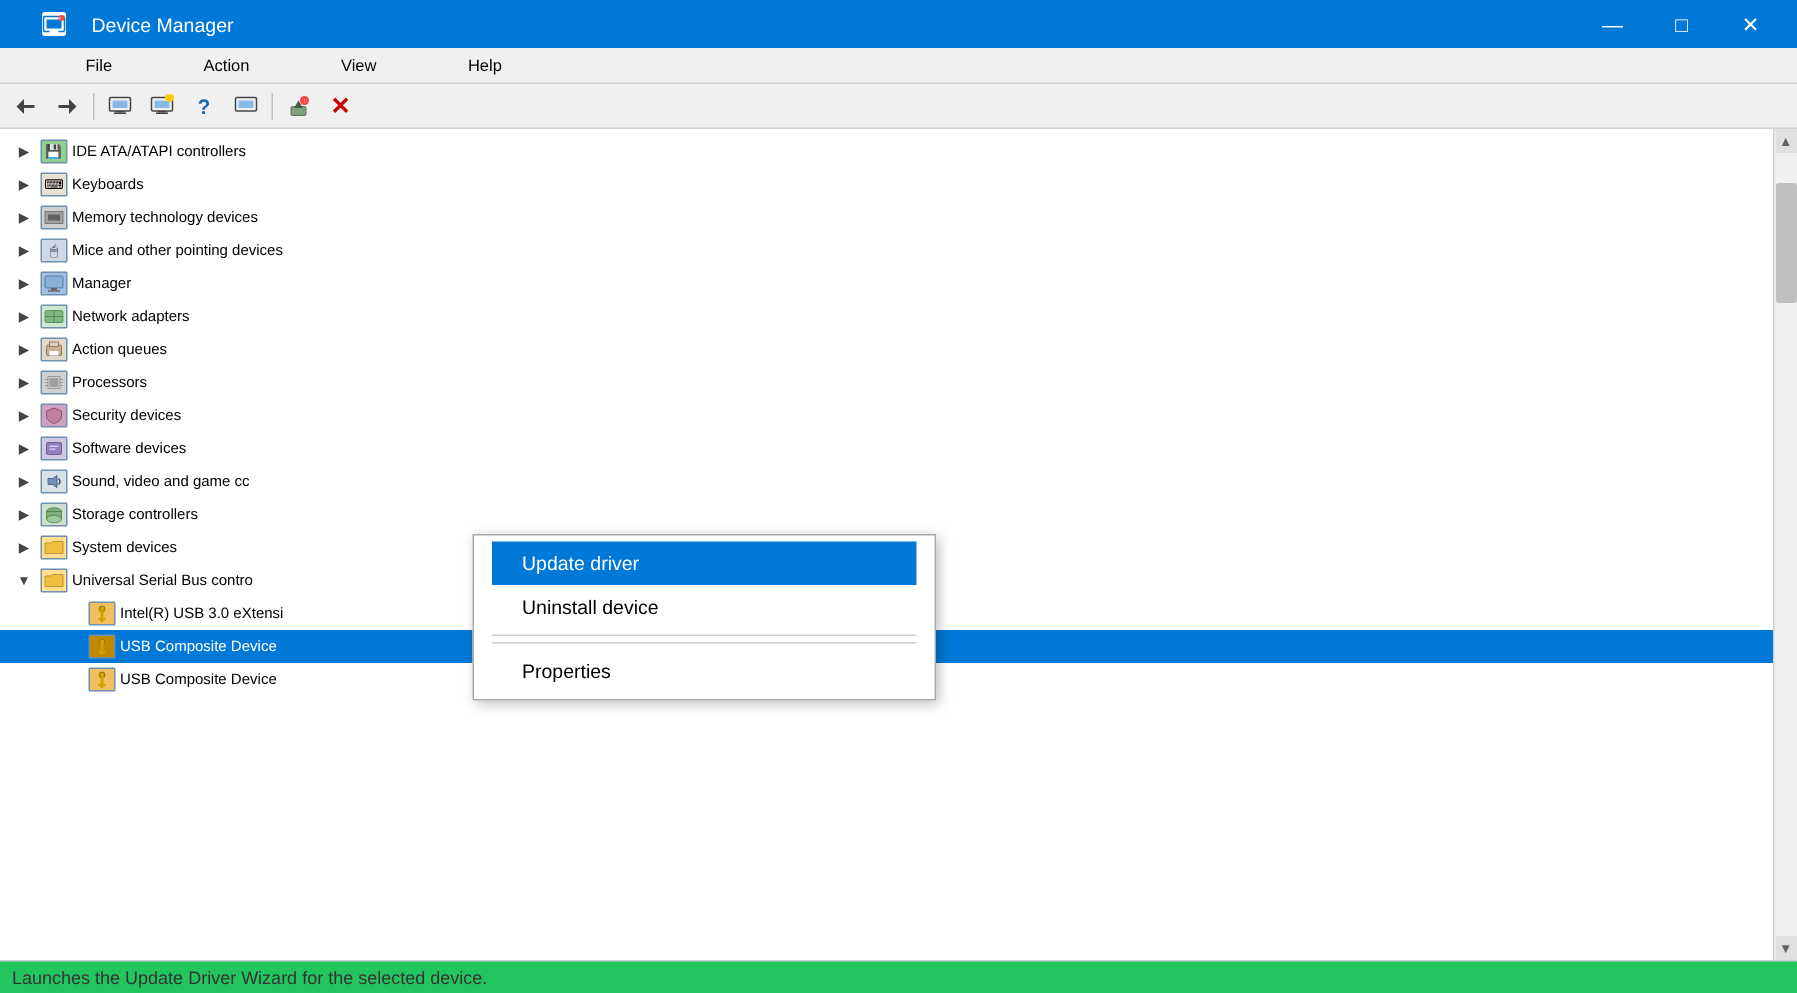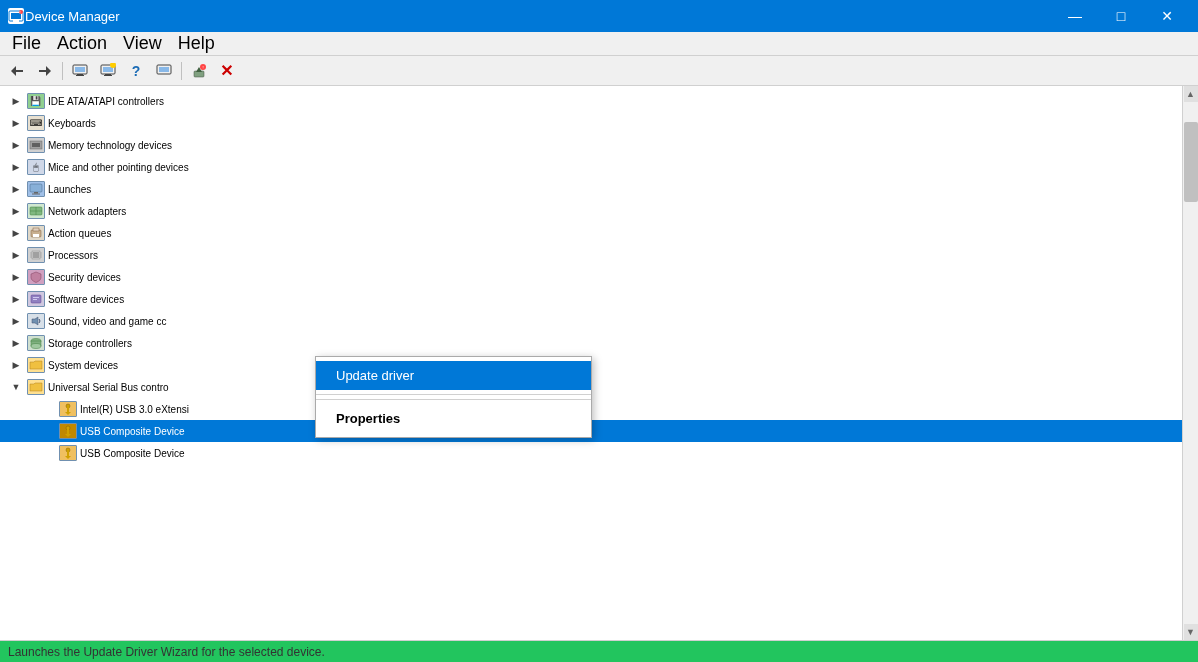--- a/index.html
+++ b/index.html
@@ -8,39 +8,40 @@
     
     .title-bar {
       background: #0078d7;
       color: white;
       height: 32px;
       display: flex;
       align-items: center;
       padding: 0 8px;
       justify-content: space-between;
     }
-    .title-bar-left { display: flex; align-items: center; gap: 1px; }
+    .title-bar-left { display: flex; align-items: center; gap: 17px; margin-left: 20px; }
     .title-bar-icon { width: 16px; height: 16px; background: #fff; border-radius: 2px; display: flex; align-items: center; justify-content: center; font-size: 10px; color: #0078d7; font-weight: bold; }
     .title-bar-title { font-size: 13px; font-weight: 400; }
     .title-bar-controls { display: flex; align-items: center; }
     .title-btn { width: 46px; height: 32px; display: flex; align-items: center; justify-content: center; cursor: pointer; color: white; font-size: 14px; }
 
     
     .menu-bar {
       background: #f0f0f0;
       border-bottom: 1px solid #d0d0d0;
       height: 24px;
       display: flex;
       align-items: center;
       padding: 0 4px;
     }
     .menu-item {
       padding: 2px 8px;
       cursor: pointer;
-      font-size: 18px;
+      font-size: 11px;
+      margin-left: 45px;
     }
 
     
     .toolbar {
       background: #f0f0f0;
       border-bottom: 1px solid #d0d0d0;
       height: 30px;
       display: flex;
       align-items: center;
       padding: 0 4px;
@@ -110,35 +111,35 @@
       padding: 0 8px;
       font-size: 12px;
       color: #333;
     }
 
     
     .context-menu {
       position: absolute;
       top: 270px;
       left: 315px;
-      width: 277px;
+      width: 309px;
       background: white;
       border: 1px solid #aaa;
       box-shadow: 2px 2px 8px rgba(0,0,0,0.25);
       z-index: 100;
-      padding: 4px 0;
+      padding: 4px 12px;
     }
     .ctx-item {
       padding: 7px 20px;
       cursor: pointer;
       font-size: 13px;
       white-space: nowrap;
     }
     .ctx-item.highlighted { background: #0078d7; color: white; }
-    .ctx-item.bold { font-weight: bold; }
+    .ctx-item.bold { font-weight: normal; }
     .ctx-separator { height: 1px; background: #d0d0d0; margin: 4px 0; }
 
     
     .dev-icon {
       width: 18px; height: 16px;
       background: #c0d8f0;
       border: 1px solid #7090b0;
       border-radius: 1px;
       display: flex; align-items: center; justify-content: center;
       font-size: 9px;
@@ -266,21 +267,21 @@
 
     <div class="tree-item">
       <span class="tree-toggle">▶</span>
       <span class="dev-icon monitor-icon">
         <svg width="14" height="12" viewBox="0 0 14 12">
             <rect x="1" y="1" width="12" height="8" rx="1" fill="#88b0d8" stroke="#446688" stroke-width="0.5"></rect>
             <rect x="5" y="9" width="4" height="1.5" fill="#666"></rect>
             <rect x="3" y="10.5" width="8" height="1" fill="#666"></rect>
           </svg>
       </span>
-      <span class="tree-label">Launches</span>
+      <span class="tree-label">Manager</span>
     </div>
 
     <div class="tree-item">
       <span class="tree-toggle">▶</span>
       <span class="dev-icon" style="background:#d0e8d0;">
         <svg width="14" height="12" viewBox="0 0 14 12">
             <rect x="1" y="2" width="12" height="8" rx="1" fill="#80b880" stroke="#408040" stroke-width="0.5"></rect>
             <line x1="7" y1="2" x2="7" y2="10" stroke="#408040" stroke-width="0.5"></line>
             <line x1="1" y1="6" x2="13" y2="6" stroke="#408040" stroke-width="0.5"></line>
           </svg>
@@ -422,20 +423,21 @@
   </div>
 
   <div class="scrollbar-area">
     <div style="width:14px; height:16px; background:#e0e0e0; display:flex; align-items:center; justify-content:center; font-size:9px; color:#666;">▲</div>
     <div class="scrollbar-thumb"></div>
     <div style="width:14px; height:16px; background:#e0e0e0; display:flex; align-items:center; justify-content:center; font-size:9px; color:#666; margin-top:auto;">▼</div>
   </div>
 
   <div class="context-menu">
     <div class="ctx-item highlighted">Update driver</div>
+    <div class="ctx-item">Uninstall device</div>
     <div class="ctx-separator"></div>
     <div class="ctx-separator"></div>
     <div class="ctx-item bold">Properties</div>
   </div>
 
 </div>
 
 <div class="status-bar">
   <span>Launches the Update Driver Wizard for the selected device.</span>
 </div>

